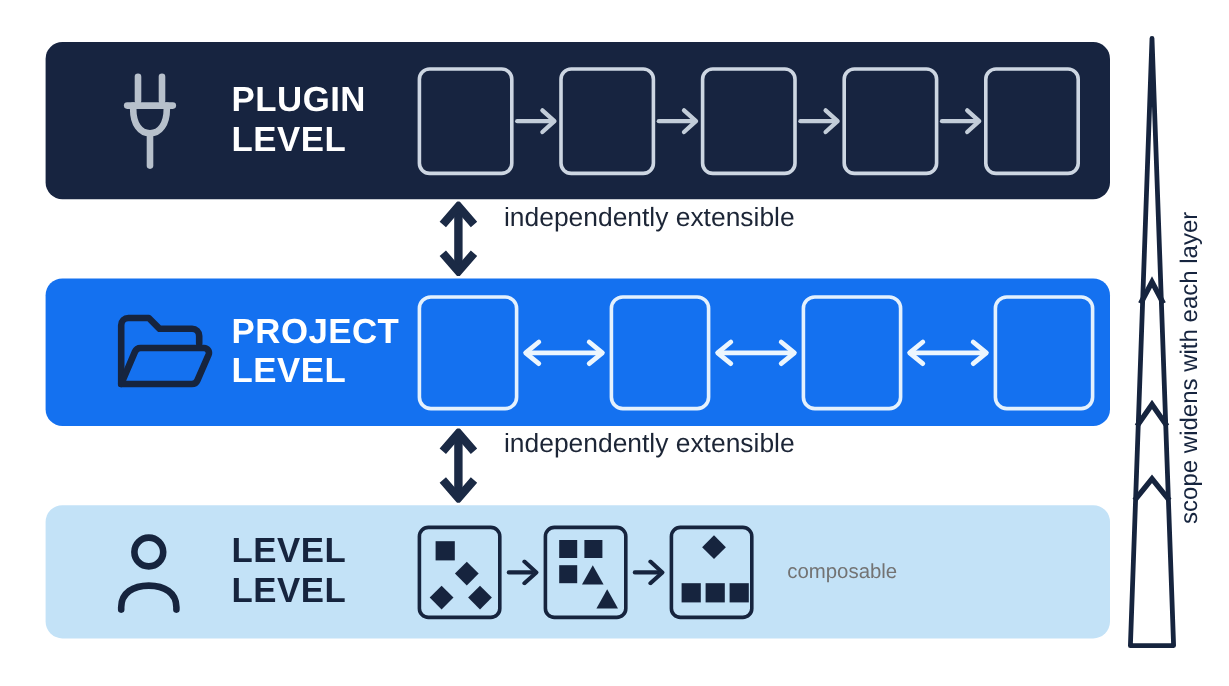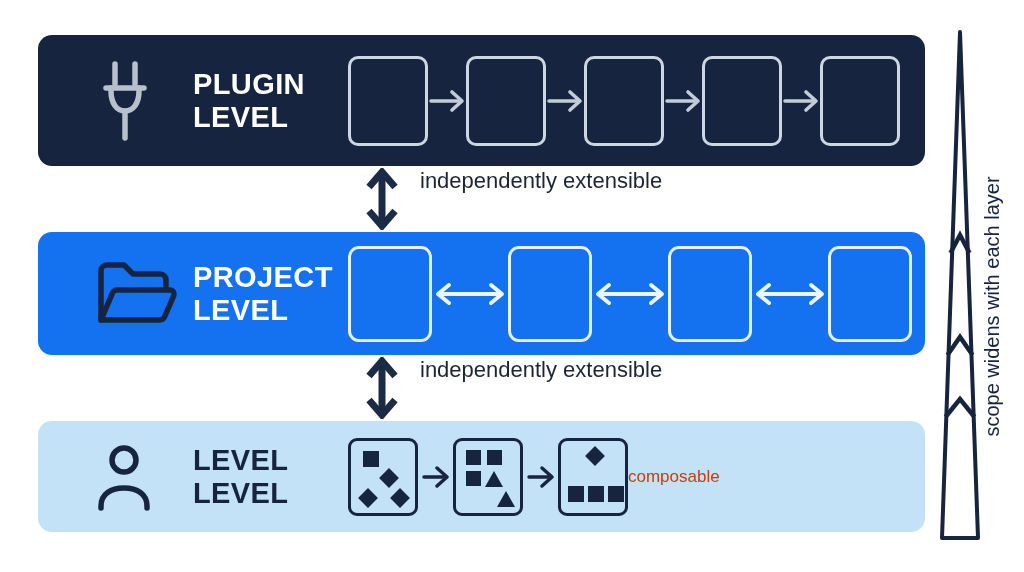--- a/index.html
+++ b/index.html
@@ -18,21 +18,21 @@
   }
   .band-plugin .band-title,.band-project .band-title{color:#ffffff;}
   .band-user .band-title{color:#16243E;}
   .t-line{display:block;}
   .row{position:absolute;left:310px;top:0;height:100%;display:flex;align-items:center;}
   .box{box-sizing:border-box;background:transparent;border-radius:10px;flex:none;}
   .plugin-box{width:80px;height:90px;border:3px solid #CDD6E2;}
   .project-box{width:84px;height:96px;border:3px solid #E4F1FD;border-radius:11px;}
   .user-card{width:70px;height:78px;border:3px solid #16243E;border-radius:9px;position:relative;}
   .arrow{flex:none;display:flex;align-items:center;justify-content:center;}
-  .caption{font-size:17px;color:#c2410c;white-space:nowrap;}
+  .caption{margin-left:28px;font-size:17px;color:#737373;white-space:nowrap;}
   .connector{position:absolute;left:364px;display:flex;align-items:flex-start;gap:20px;}
   .connector-1{top:168px;height:62px;}
   .connector-2{top:357px;height:62px;}
   .connector-label{font-size:22px;color:#1C2536;white-space:nowrap;}
   .needle{position:absolute;left:934px;top:28px;}
   .scope-label{
     position:absolute;left:842px;top:295px;width:300px;text-align:center;
     transform:rotate(-90deg);font-size:20px;color:#16243E;white-space:nowrap;
   }
   .shape{position:absolute;background:#16243E;}

